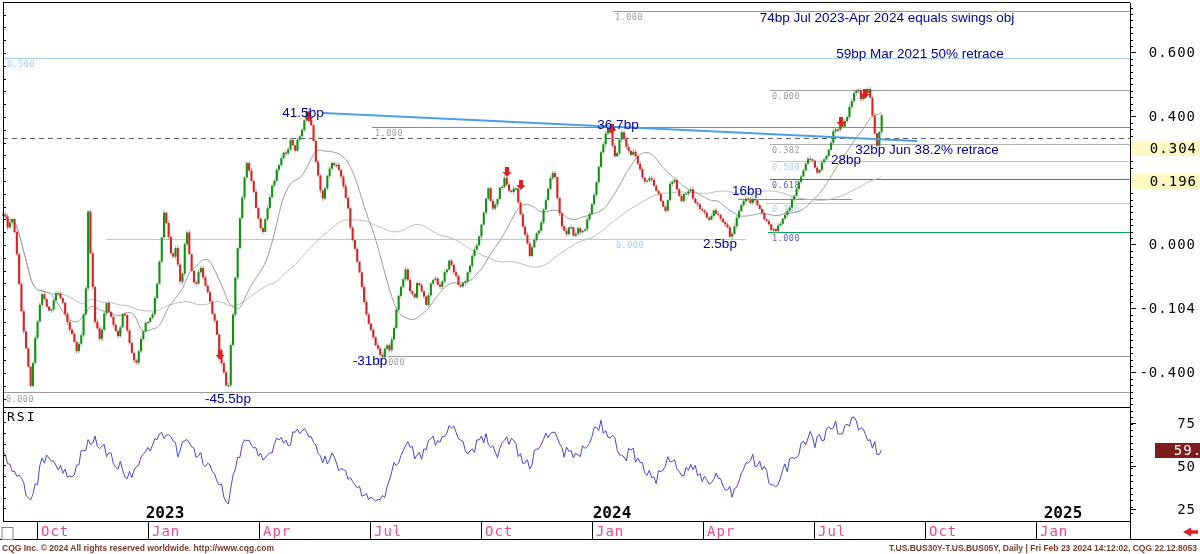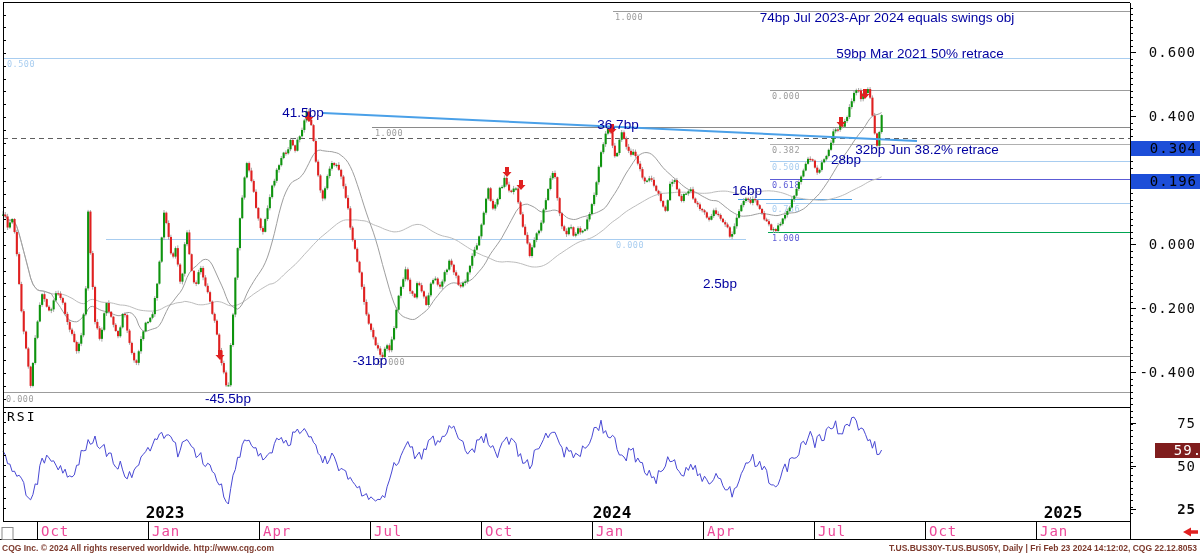--- a/index.html
+++ b/index.html
@@ -4,21 +4,21 @@
 <style>
   html,body{margin:0;padding:0;background:#fff;}
   #win{position:relative;width:1200px;height:554px;background:#fff;overflow:hidden;
        font-family:"DejaVu Sans Mono","Liberation Mono",monospace;}
   #c{position:absolute;left:0;top:0;}
   #labels{position:absolute;left:0;top:0;width:1200px;height:554px;pointer-events:none;}
   .ann{position:absolute;transform:translate(-50%,-50%);white-space:nowrap;
        font-family:"Liberation Sans","DejaVu Sans",sans-serif;font-size:13.5px;font-weight:500;color:#0000a0;}
   .axlbl{position:absolute;left:1134px;width:62px;text-align:right;font-size:14px;letter-spacing:1px;color:#0a0a0a;line-height:15px;}
   .badge{position:absolute;left:1131px;width:69px;height:15px;text-align:right;font-size:14px;letter-spacing:1px;line-height:15px;padding-right:3px;box-sizing:border-box;}
-  .badge.gray{background:#1d4ed8;color:#000;}
+  .badge.gray{background:#fef9c3;color:#000;}
   .badge.blue{background:#7f1d1d;color:#fff;margin-left:24px;}
   .mon{position:absolute;font-size:14px;letter-spacing:1px;color:#ec4899;line-height:16px;}
   .yr{position:absolute;transform:translateX(-50%);font-size:16px;font-weight:700;color:#000;line-height:16px;}
   .rsilbl{position:absolute;left:7px;top:409px;font-size:13px;letter-spacing:2px;color:#000;}
   .foot{position:absolute;top:543px;font-family:"Liberation Sans","DejaVu Sans",sans-serif;
         font-size:8.5px;font-weight:700;color:#7d3a2d;white-space:nowrap;}
   #foot-l{left:2px;}
   #foot-r{right:3px;text-align:right;}
 </style>
 </head>
@@ -979,27 +979,27 @@
       <path d="M218 350 h4 v5 h2.5 l-4.5 5 l-4.5 -5 h2.5 z" fill="#e02020"></path>
       <path d="M1183 532 l8 -4.5 v2.7 h7 v3.6 h-7 v2.7 z" fill="#e02020"></path>
     </svg>
   <div id="labels">
     <div class="rsilbl">RSI</div>
     <div id="foot-l" class="foot">CQG Inc. © 2024 All rights reserved worldwide. http://www.cqg.com</div>
     <div id="foot-r" class="foot">T.US.BUS30Y-T.US.BUS05Y, Daily | Fri Feb 23 2024 14:12:02, CQG 22.12.8053</div>
   <div class="axlbl" style="top: 44.5px;">0.600</div>
       <div class="axlbl" style="top: 108.5px;">0.400</div>
       <div class="axlbl" style="top: 236.5px;">0.000</div>
-      <div class="axlbl" style="top: 300.5px;">-0.200</div>
+      <div class="axlbl" style="top: 300.5px;">-0.104</div>
       <div class="axlbl" style="top: 364.5px;">-0.400</div>
       <div class="badge gray" style="top: 140.5px;">0.304</div>
       <div class="badge gray" style="top: 173.5px;">0.196</div>
       <div class="axlbl" style="top: 415.5px;">75</div>
       <div class="axlbl" style="top: 458.5px;">50</div>
-      <div class="axlbl" style="top: 501.5px; font-weight: bold;">25</div>
+      <div class="axlbl" style="top: 501.5px;">25</div>
       <div class="badge blue" style="top: 442.5px;">59.30</div>
       <div class="mon" style="left: 41px; top: 523px;">Oct</div>
       <div class="mon" style="left: 152px; top: 523px;">Jan</div>
       <div class="mon" style="left: 263px; top: 523px;">Apr</div>
       <div class="mon" style="left: 374px; top: 523px;">Jul</div>
       <div class="mon" style="left: 485px; top: 523px;">Oct</div>
       <div class="mon" style="left: 596px; top: 523px;">Jan</div>
       <div class="mon" style="left: 707px; top: 523px;">Apr</div>
       <div class="mon" style="left: 818px; top: 523px;">Jul</div>
       <div class="mon" style="left: 929px; top: 523px;">Oct</div>
@@ -1007,17 +1007,17 @@
       <div class="yr" style="left: 165px; top: 505px;">2023</div>
       <div class="yr" style="left: 612px; top: 505px;">2024</div>
       <div class="yr" style="left: 1063px; top: 505px;">2025</div>
       <div class="ann" style="left: 887px; top: 17px;">74bp Jul 2023-Apr 2024 equals swings obj</div>
       <div class="ann" style="left: 880px; top: 53px; margin-left: 40px;">59bp Mar 2021 50% retrace</div>
       <div class="ann" style="left: 303px; top: 112px;">41.5bp</div>
       <div class="ann" style="left: 618px; top: 124px;">36.7bp</div>
       <div class="ann" style="left: 927px; top: 149px;">32bp Jun 38.2% retrace</div>
       <div class="ann" style="left: 846px; top: 159px;">28bp</div>
       <div class="ann" style="left: 747px; top: 190px;">16bp</div>
-      <div class="ann" style="left: 720px; top: 243px; margin-top: 40px;">2.5bp</div>
+      <div class="ann" style="left: 720px; top: 243px;">2.5bp</div>
       <div class="ann" style="left: 370px; top: 360px;">-31bp</div>
       <div class="ann" style="left: 228px; top: 398px;">-45.5bp</div>
     </div>
 </div>
 
 </body></html>

